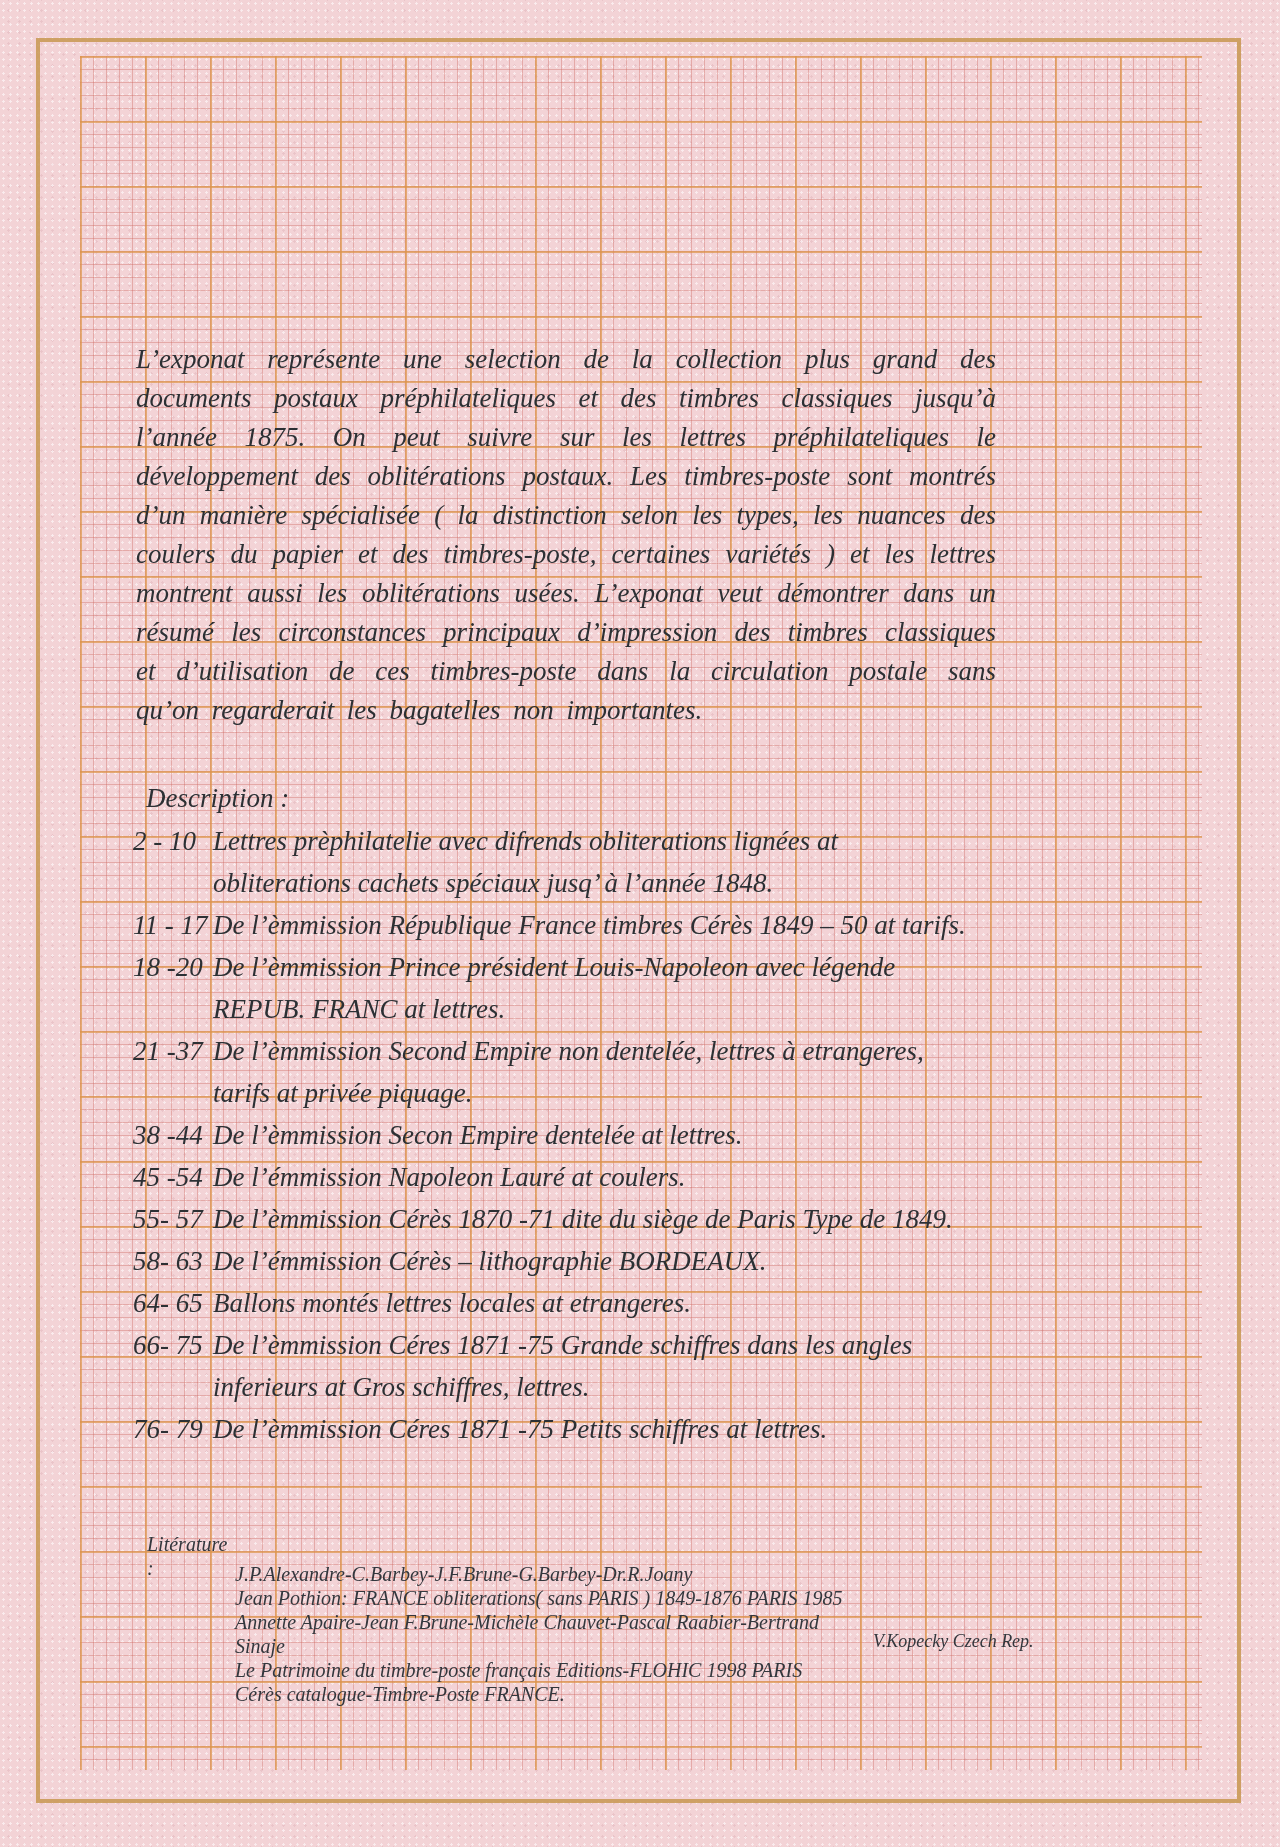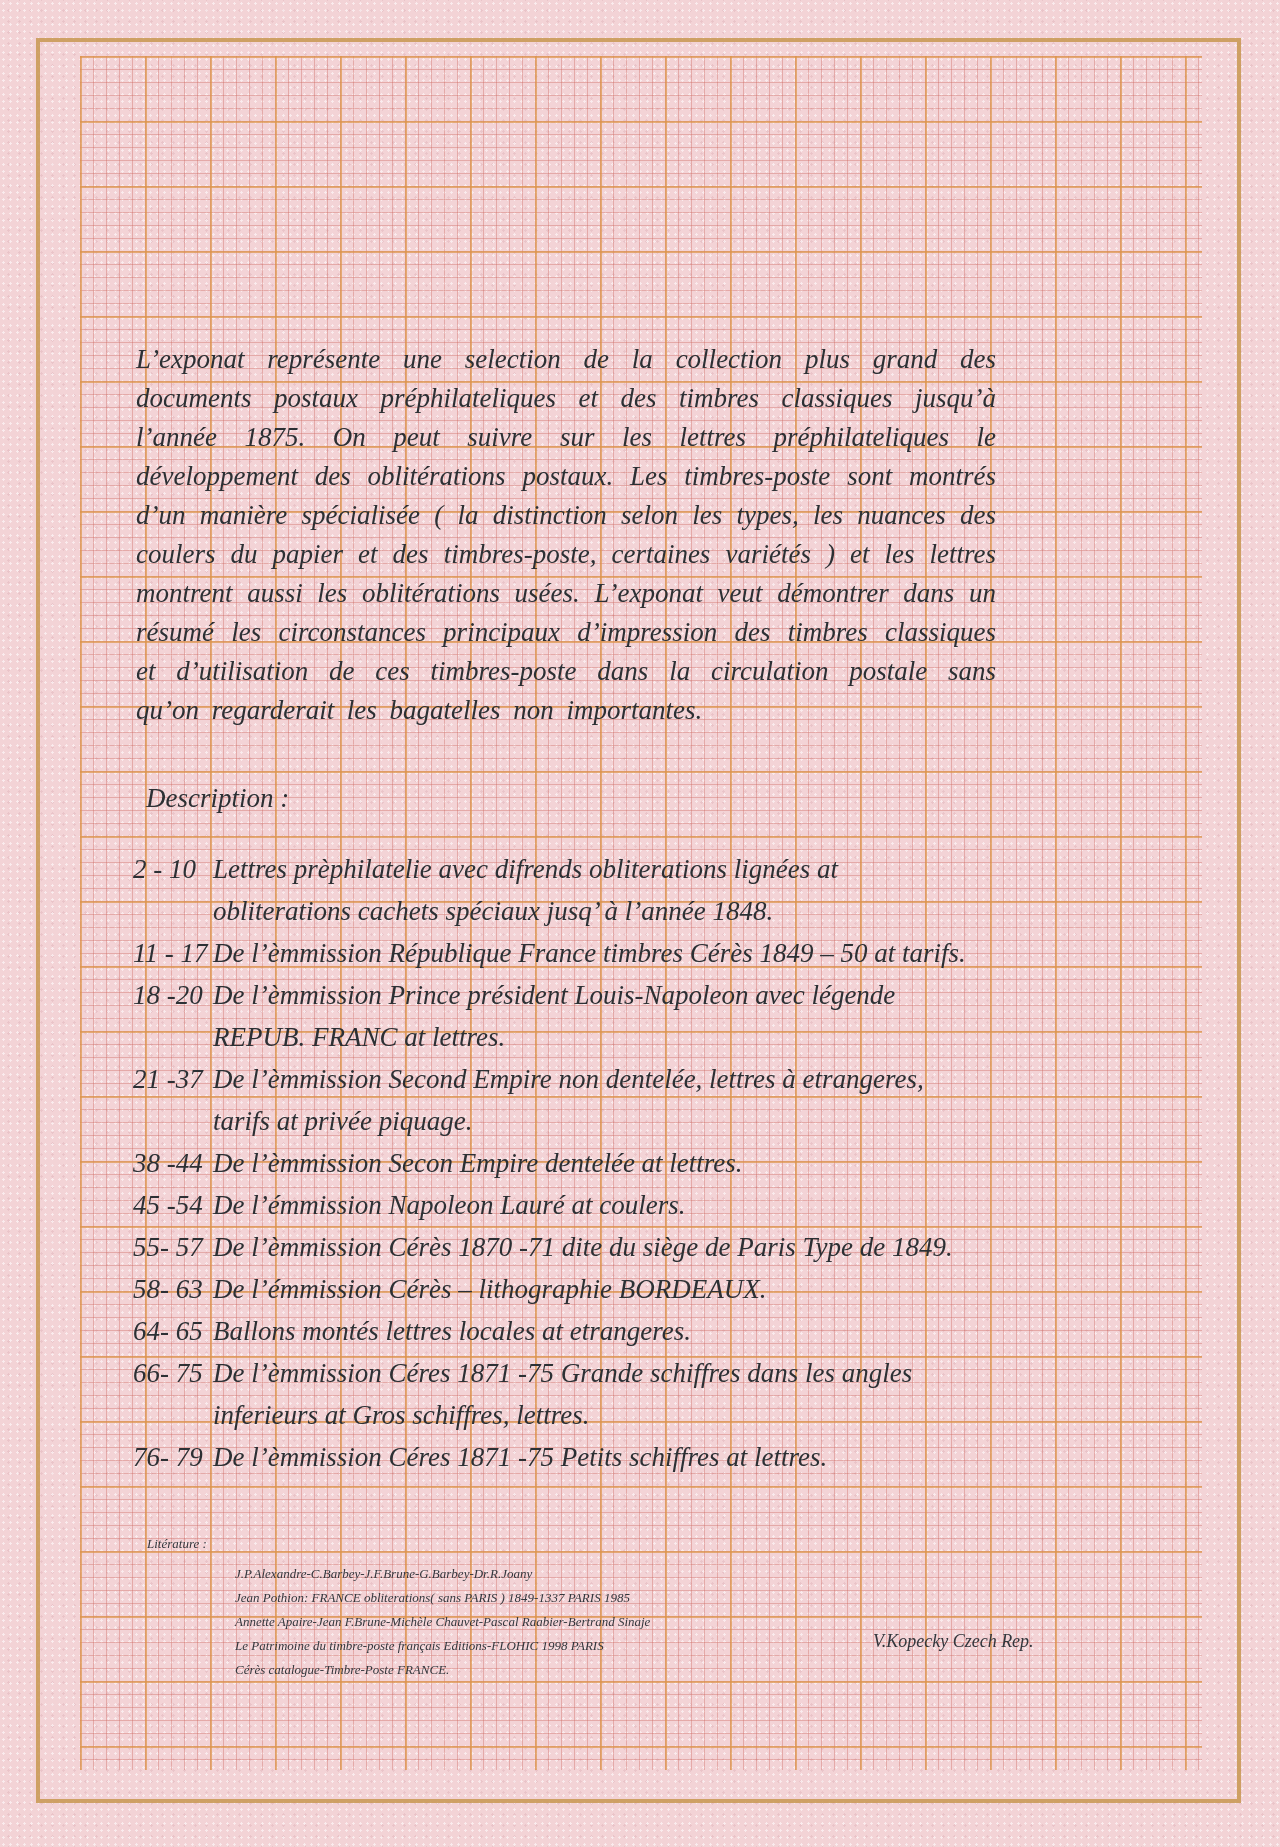--- a/index.html
+++ b/index.html
@@ -44,28 +44,28 @@
   }
   .intro{
     position:absolute;left:120px;top:324px;width:860px;margin:16px;
     font-size:27px;line-height:39px;text-align:justify;word-spacing:0.22em;
   }
   .desc-label{
     position:absolute;left:126px;top:783px;font-size:27px;margin-left:20px;
   }
   .items{
     position:absolute;left:133px;top:820px;width:850px;
-    font-size:27px;line-height:42px;margin-top:28px;
+    font-size:27px;line-height:42px;
   }
   .item{display:flex;align-items:flex-start;}
   .item .range{flex:0 0 80px;white-space:nowrap;}
   .item .text{width:768px;}
   .lit{
     position:absolute;left:147px;top:1532px;display:flex;
-    font-size:13px;line-height:24px;color:#33373d;
+    font-size:20px;line-height:24px;color:#33373d;
   }
   .lit-label{flex:0 0 88px;}
   .lit-entries{width:620px;margin-top:30px;}
   .signature{
     position:absolute;left:873px;top:1631px;font-size:18px;color:#33373d;
   }
 </style>
 </head>
 <body>
 
@@ -138,21 +138,21 @@
 
       </div>
 
     <div class="lit">
       <span class="lit-label">Litérature :</span>
       <div class="lit-entries">
 
           <div class="lit-line">J.P.Alexandre-C.Barbey-J.F.Brune-G.Barbey-Dr.R.Joany</div>
 
 
-          <div class="lit-line">Jean Pothion: FRANCE obliterations( sans PARIS ) 1849-1337 PARIS 1985</div>
+          <div class="lit-line">Jean Pothion: FRANCE obliterations( sans PARIS ) 1849-1876 PARIS 1985</div>
 
           <div class="lit-line">Annette Apaire-Jean F.Brune-Michèle Chauvet-Pascal Raabier-Bertrand Sinaje</div>
 
           <div class="lit-line">Le Patrimoine du timbre-poste français Editions-FLOHIC 1998 PARIS</div>
 
           <div class="lit-line">Cérès catalogue-Timbre-Poste FRANCE.</div>
         </div>
     </div>
 
     <div class="signature">V.Kopecky Czech Rep.</div>

